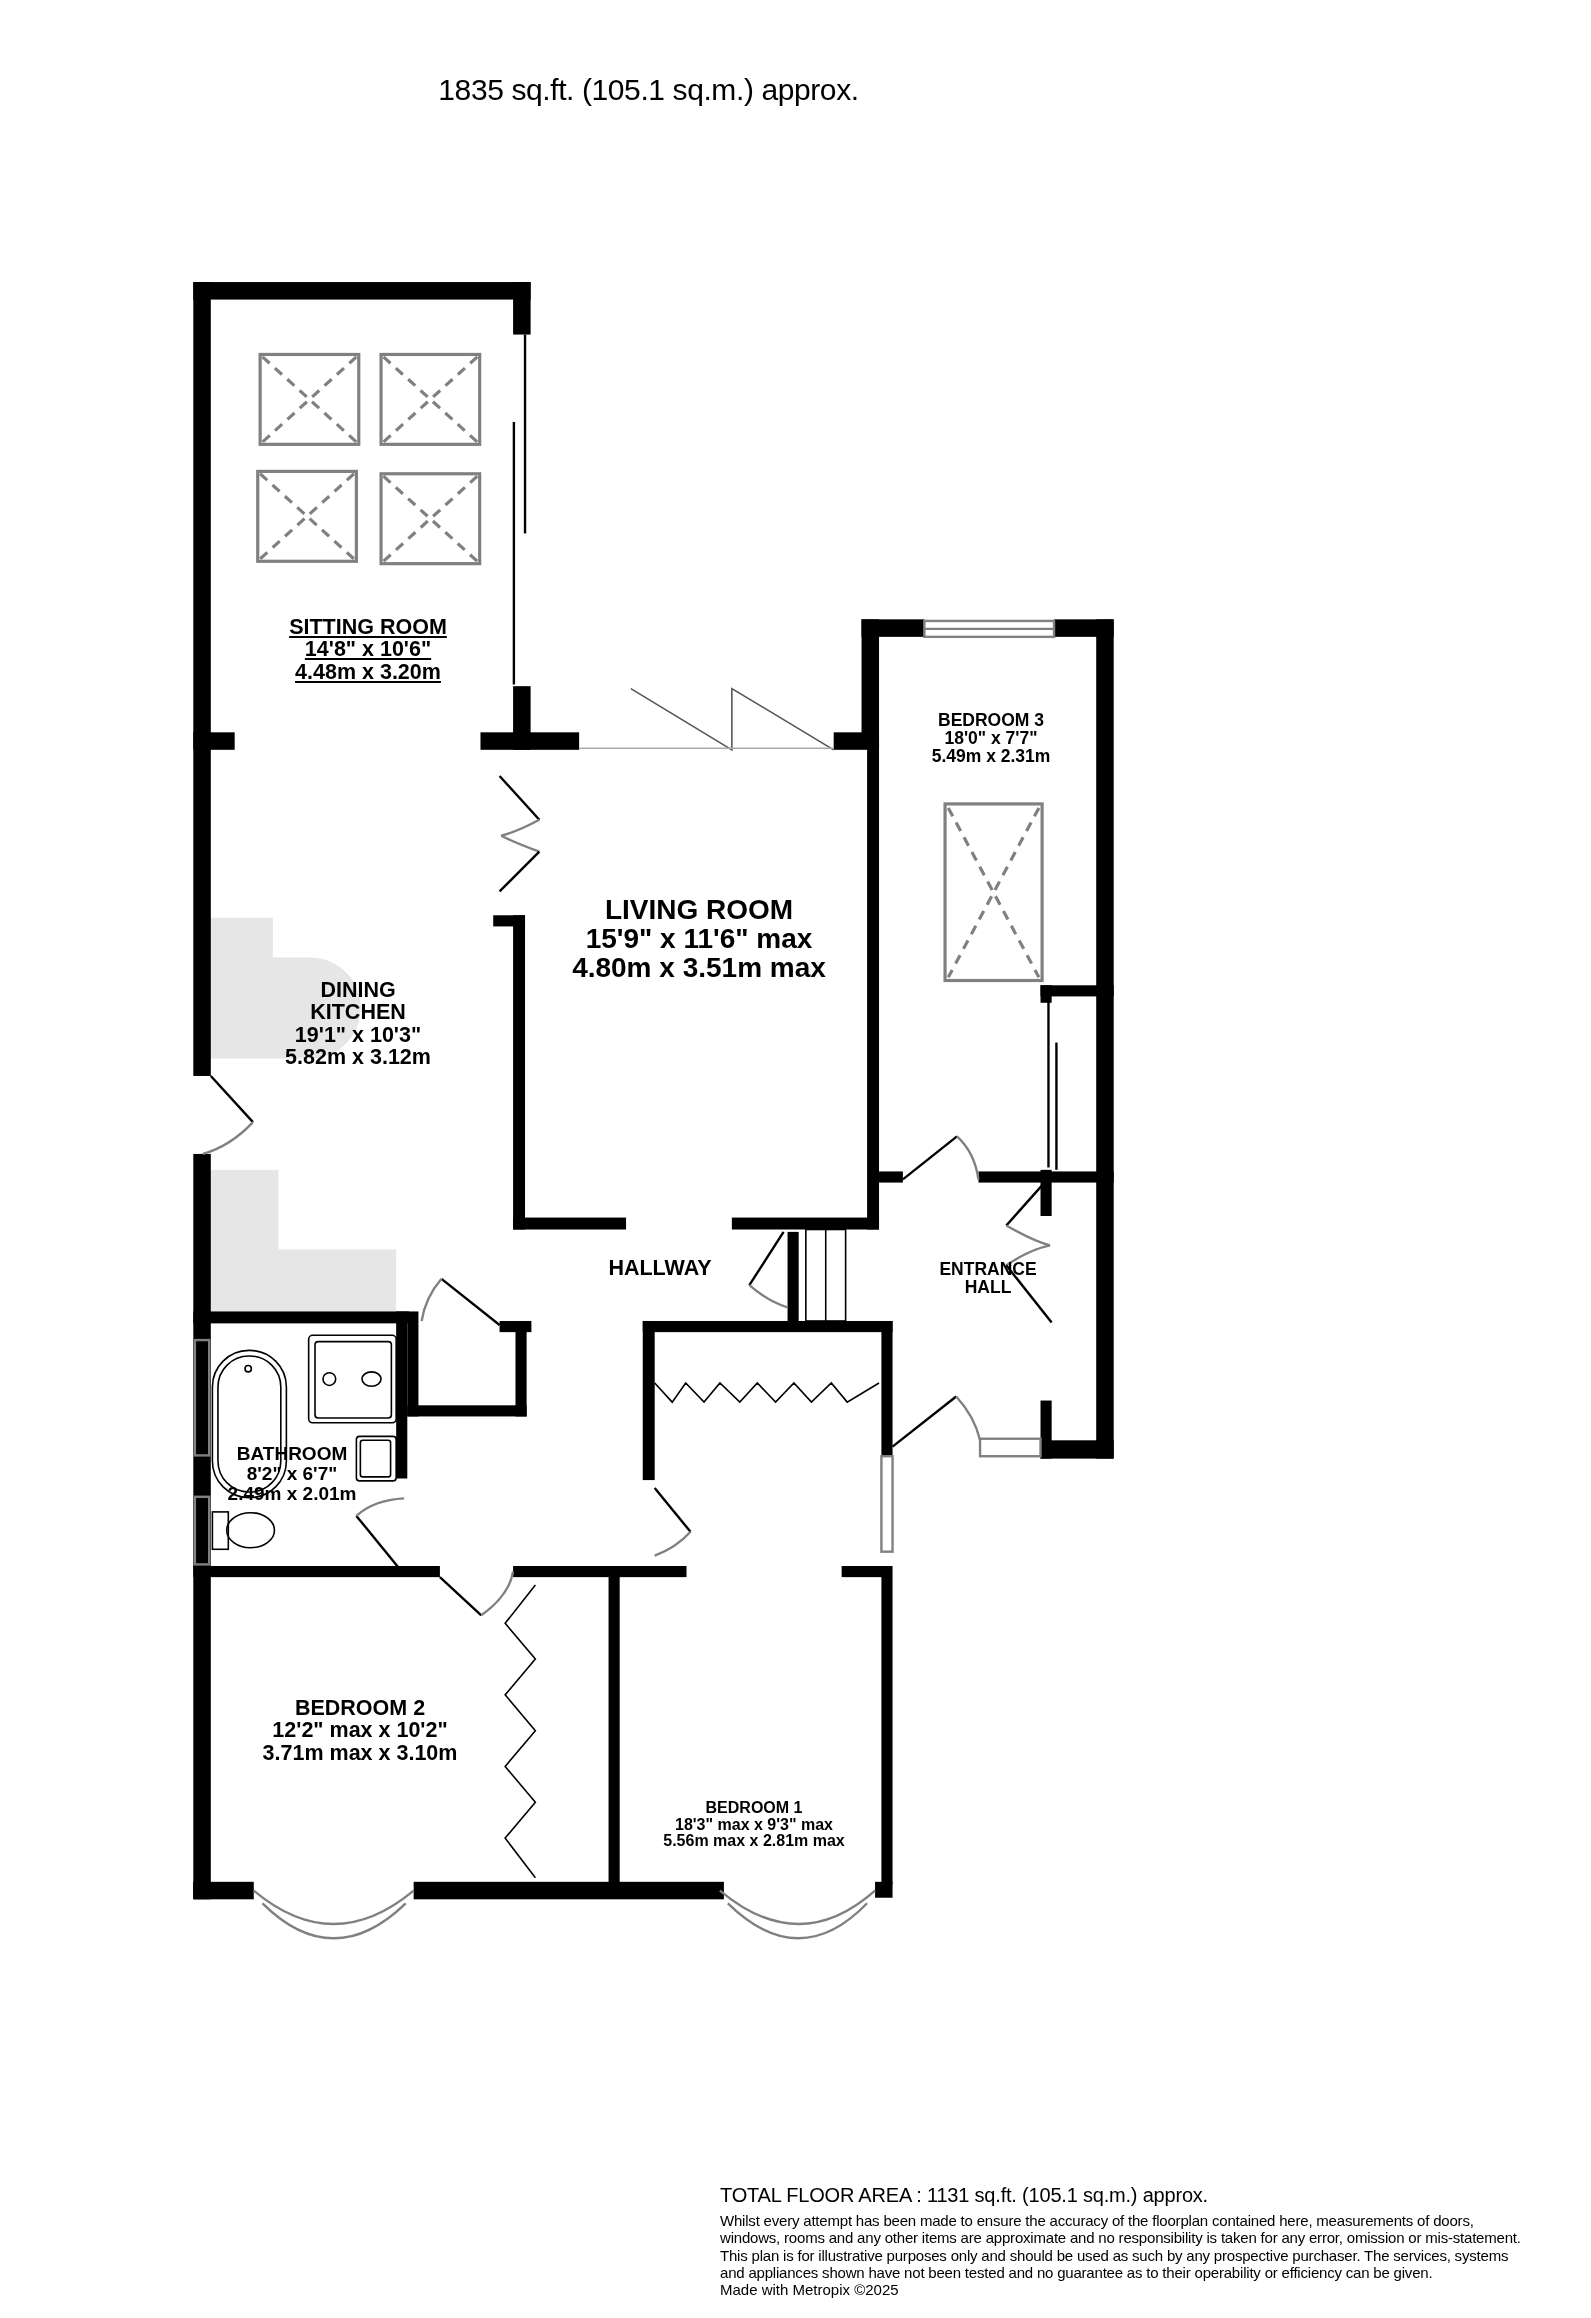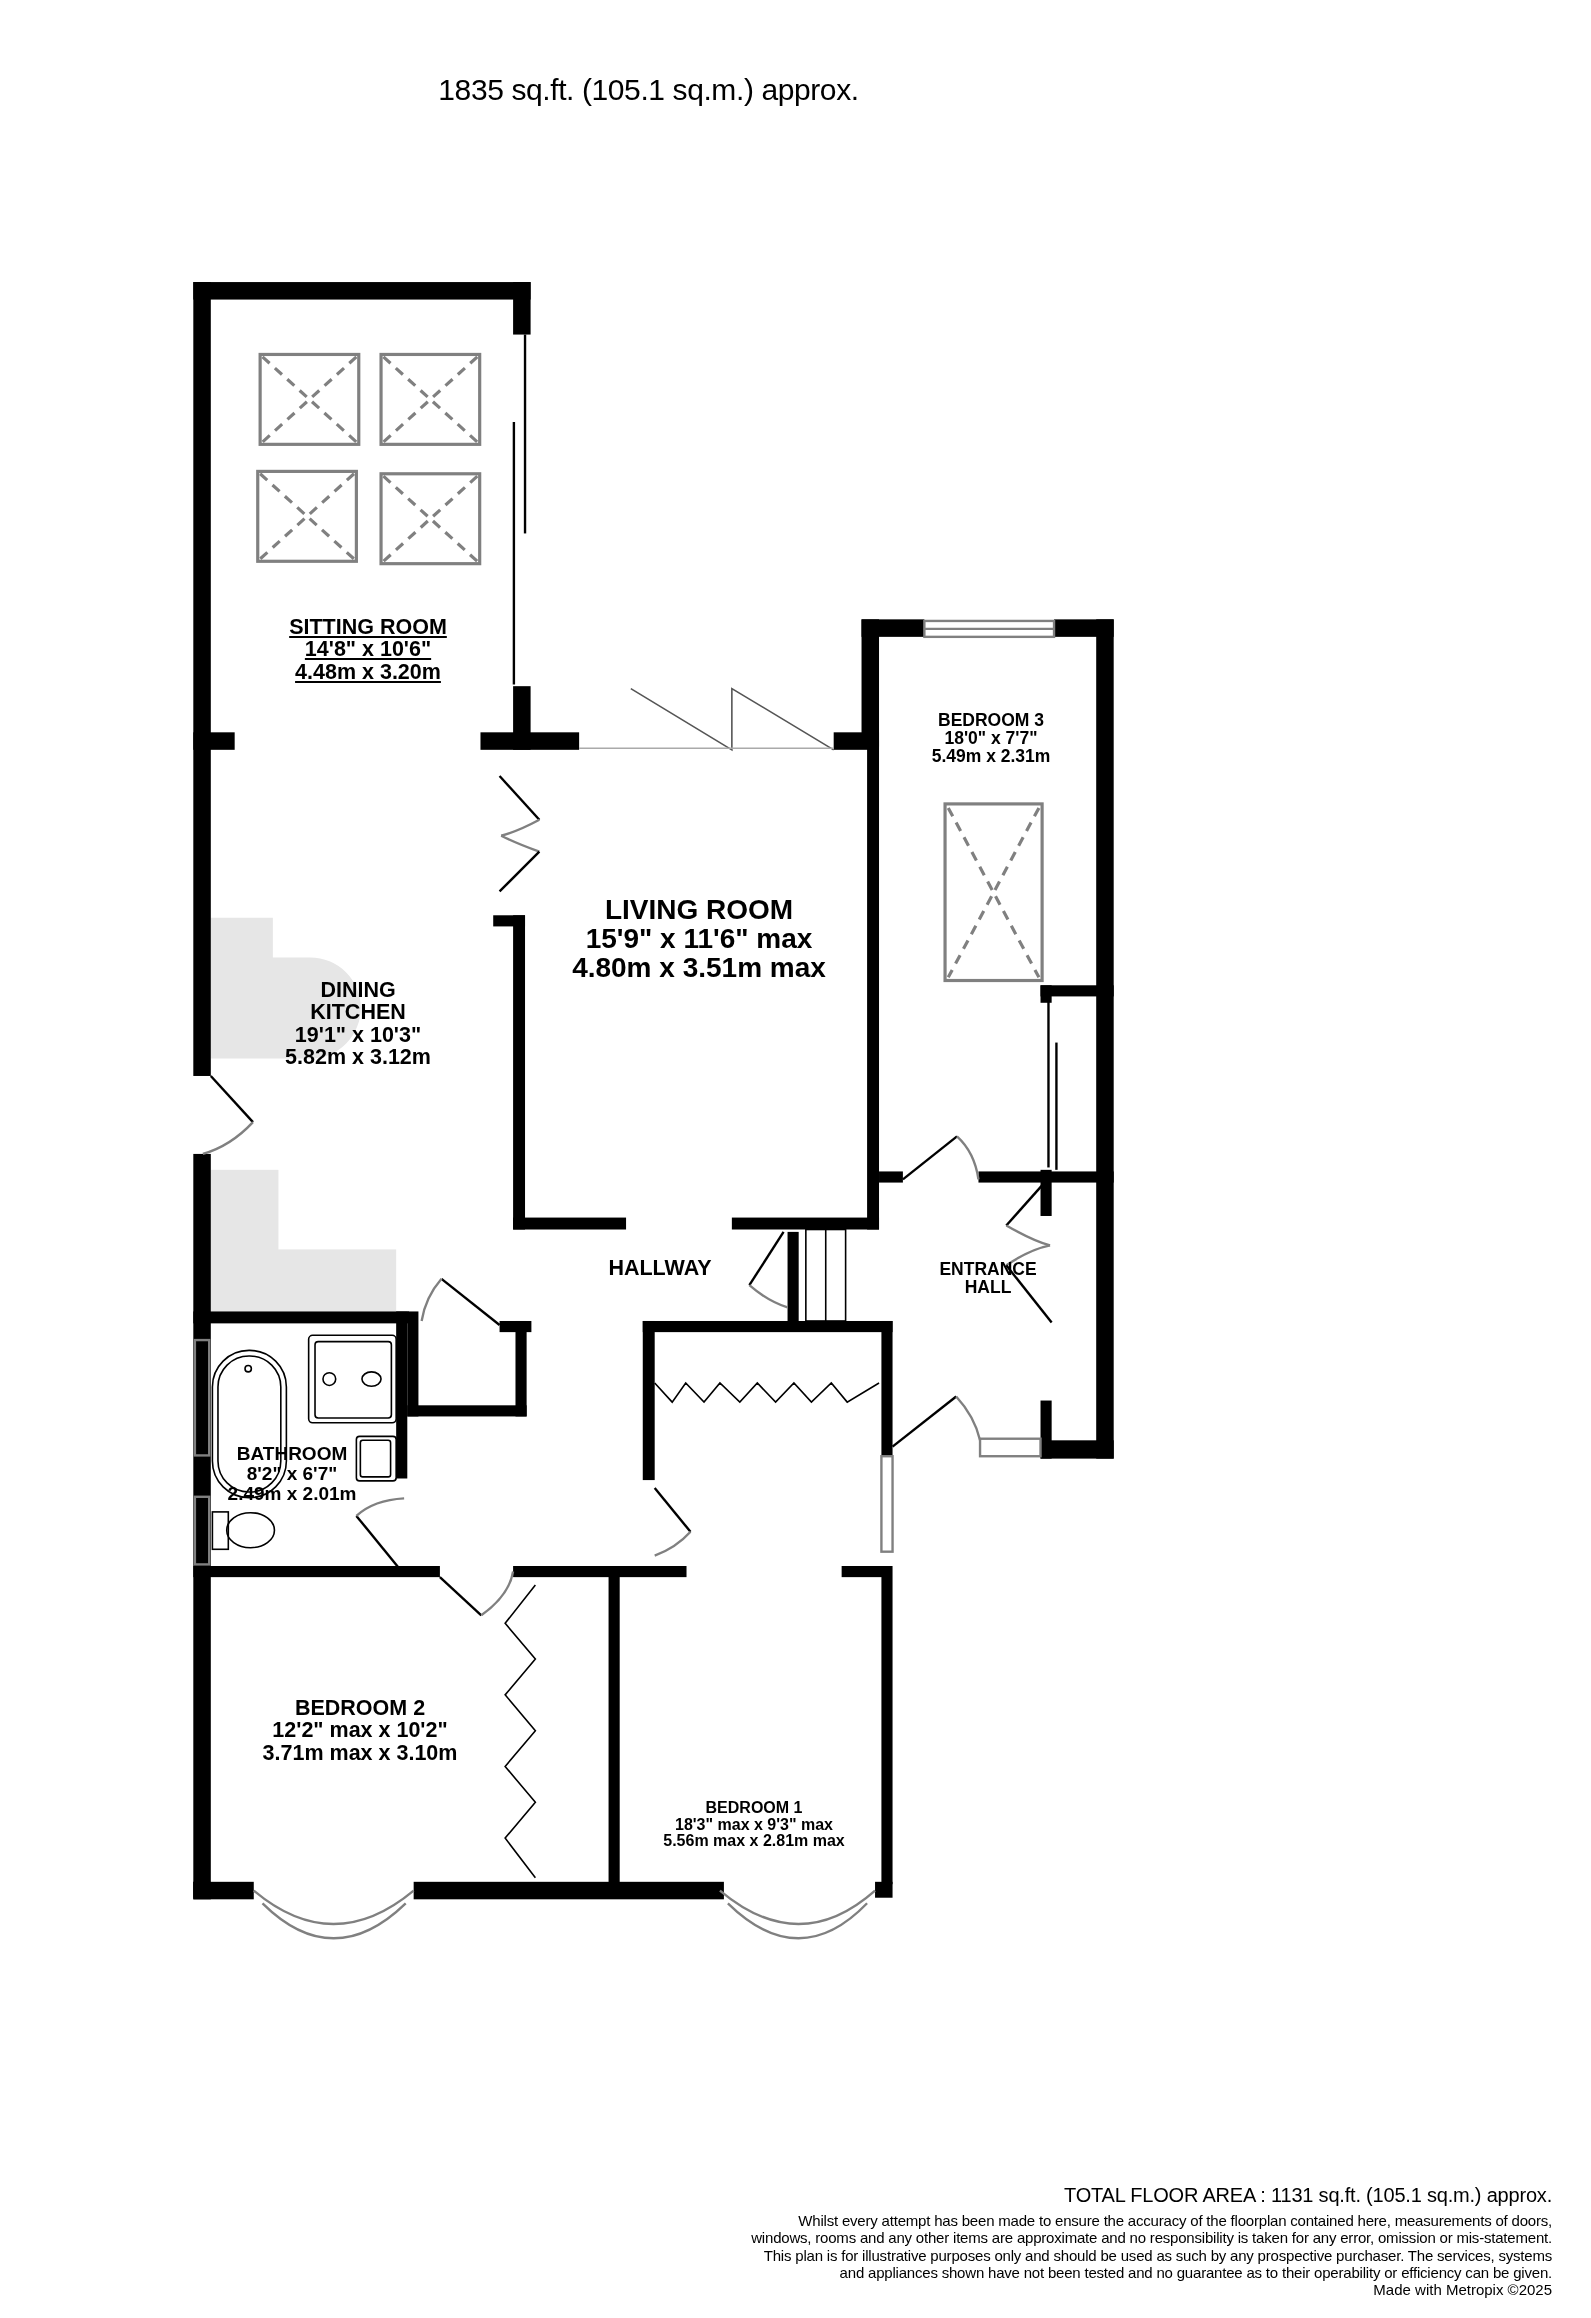--- a/index.html
+++ b/index.html
@@ -4,21 +4,21 @@
 <style>
   html, body { margin: 0; padding: 0; background: #ffffff; }
   body { width: 1591px; height: 2319px; position: relative; overflow: hidden; font-family: "Liberation Sans", sans-serif; color: #000; }
   .title { position: absolute; left: 0; top: 73px; width: 1297px; text-align: center; font-size: 30px; font-family: "Liberation Sans", sans-serif; letter-spacing: -0.4px; }
   svg.plan { position: absolute; left: 0; top: 0; }
   .room-label { position: absolute; text-align: center; font-weight: bold; line-height: 1.04; font-family: "Liberation Sans", sans-serif; transform: translateX(-50%); white-space: nowrap; }
   .room-label .name, .room-label .imp, .room-label .met { display: block; }
   .lg { font-size: 28px; }
   .md { font-size: 21.5px; }
   .sm { font-size: 17.5px; }
-  .footer { position: absolute; left: 740px; width: 812px; top: 2248px; text-align: right; font-family: "Liberation Sans", sans-serif; }
+  .footer { position: absolute; left: 720px; width: 812px; top: 2248px; text-align: left; font-family: "Liberation Sans", sans-serif; }
   .footer .total { font-size: 20px; display: block; margin-bottom: 4.8px; letter-spacing: -0.2px; }
   .footer .disc { font-size: 15px; line-height: 1.16; display: block; letter-spacing: -0.2px; }
   .footer .made { font-size: 15px; display: block; line-height: 1.16; }
 </style>
 </head>
 <body>
 
 <div class="title">1835 sq.ft. (105.1 sq.m.) approx.</div>
 
 <svg class="plan" width="1591" height="2319" viewBox="0 0 2000 2914" xmlns="http://www.w3.org/2000/svg">

